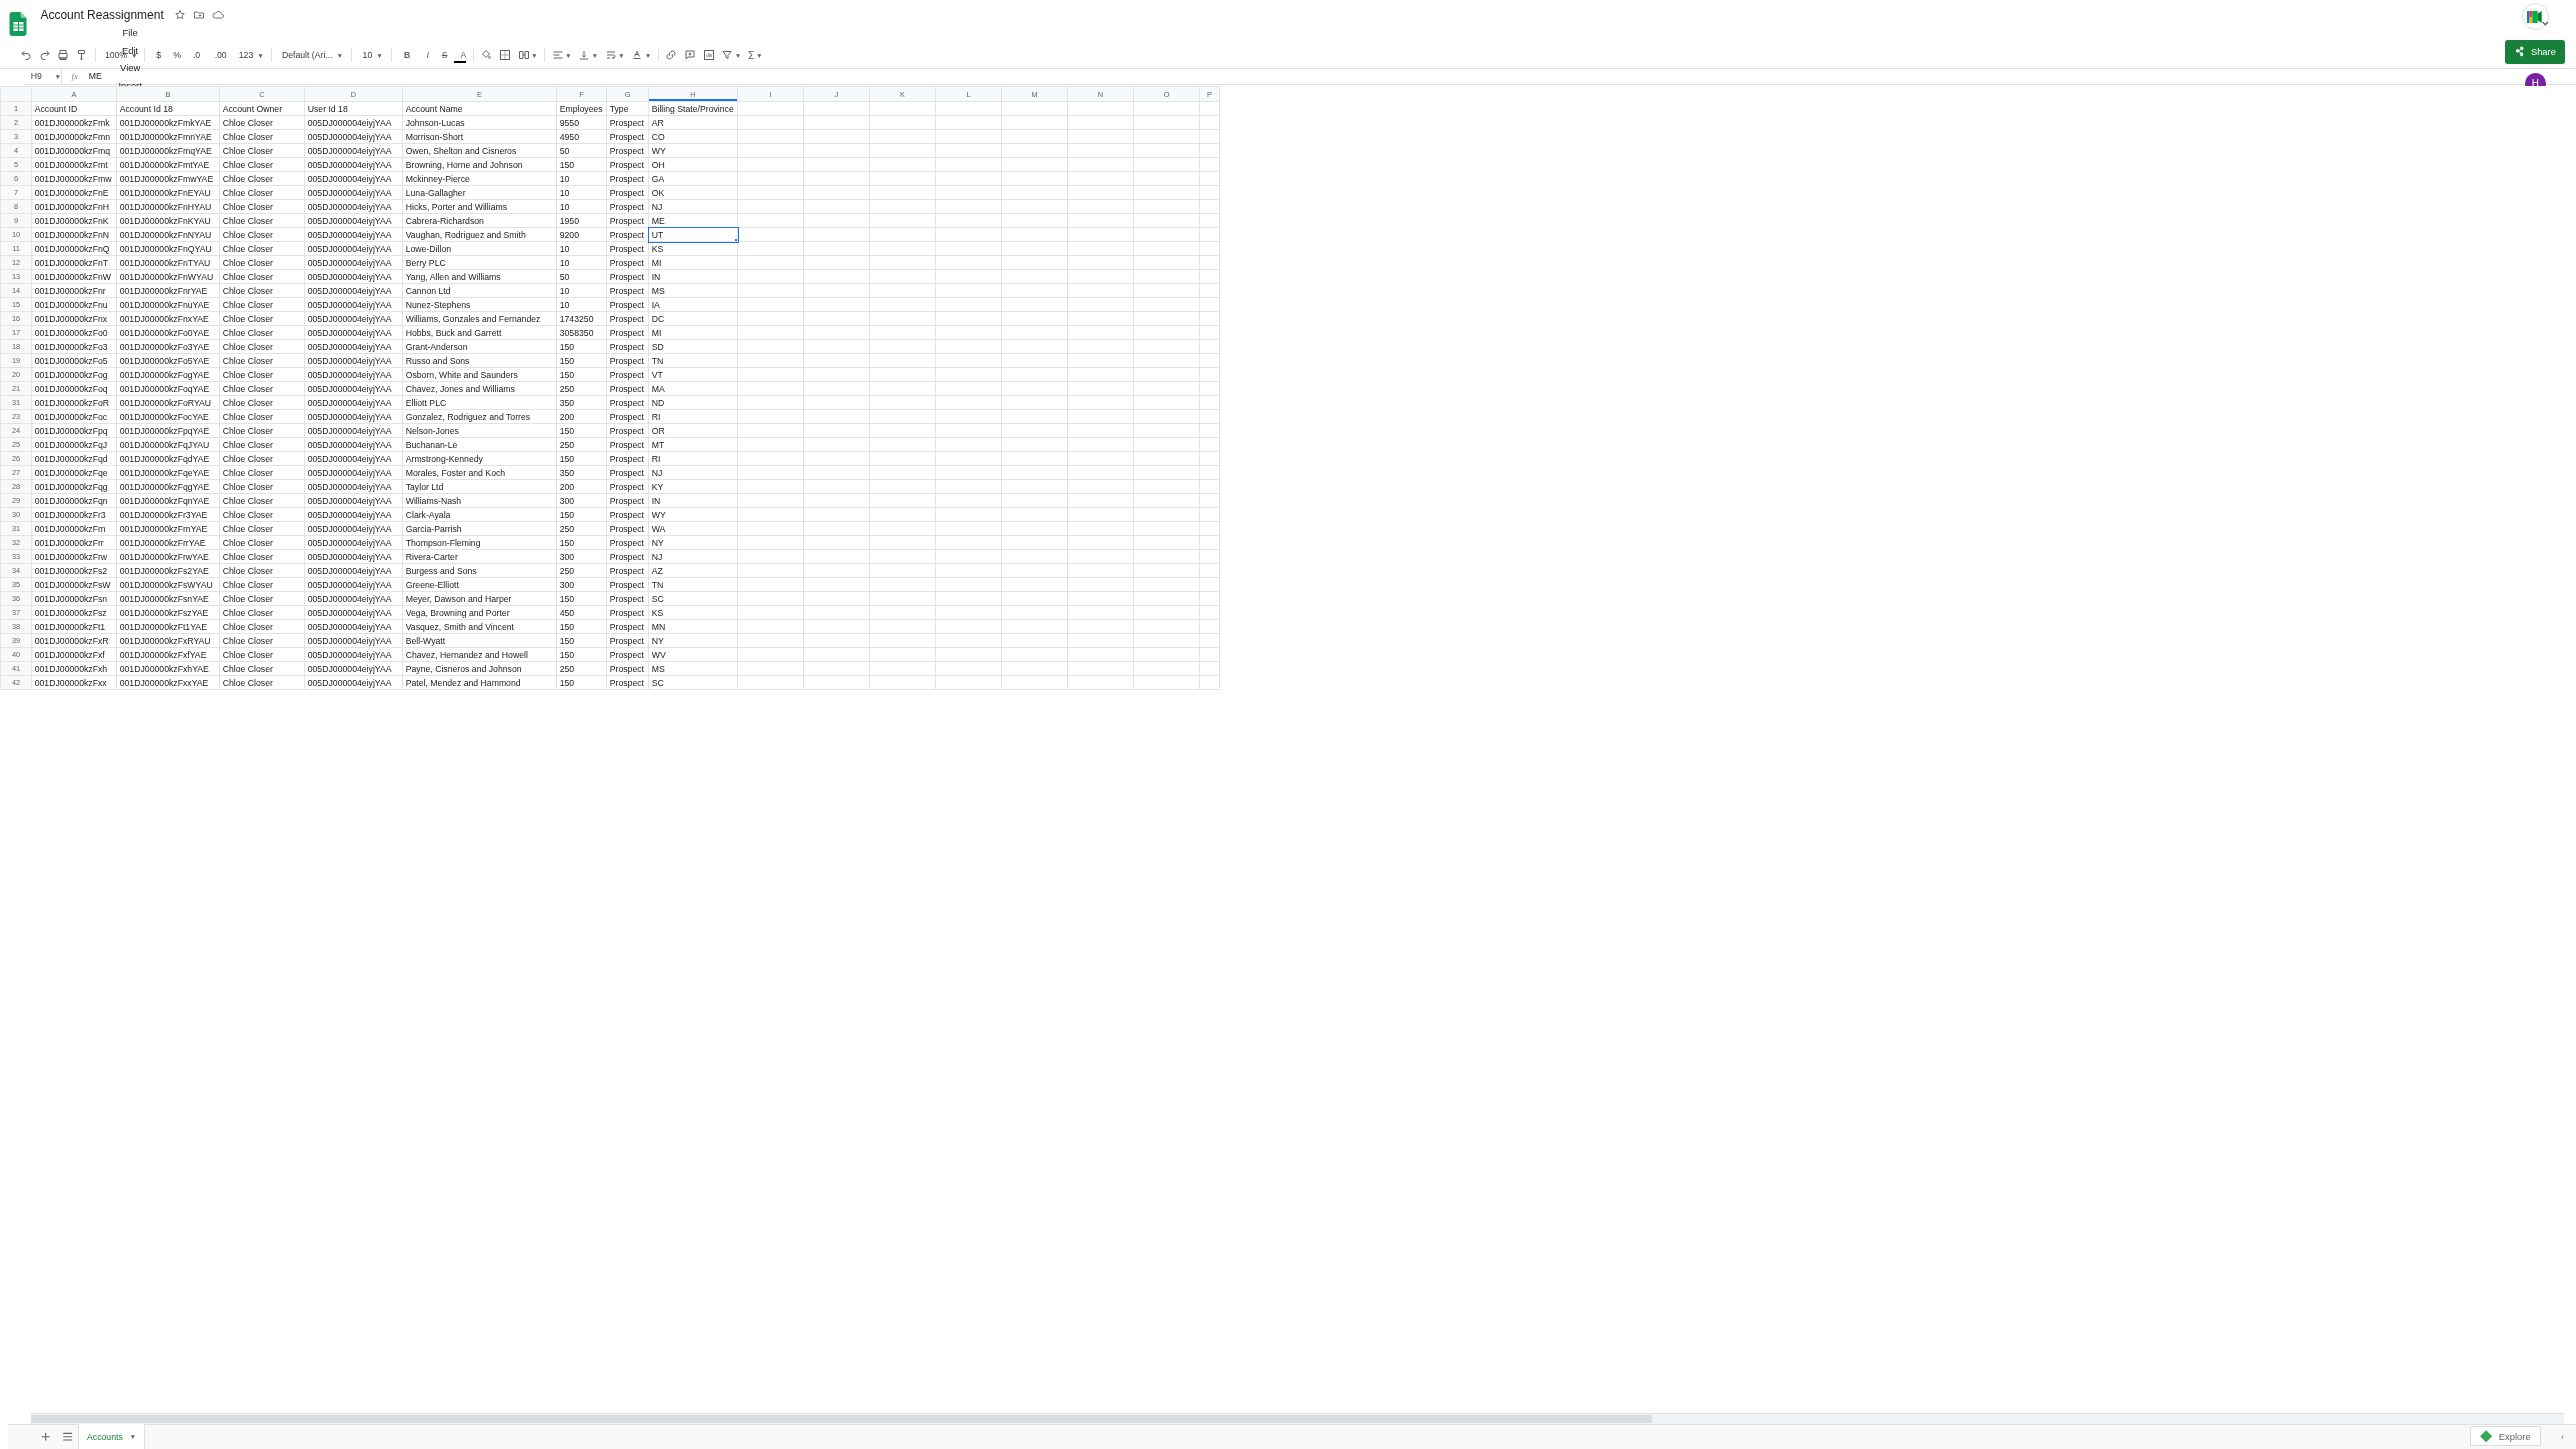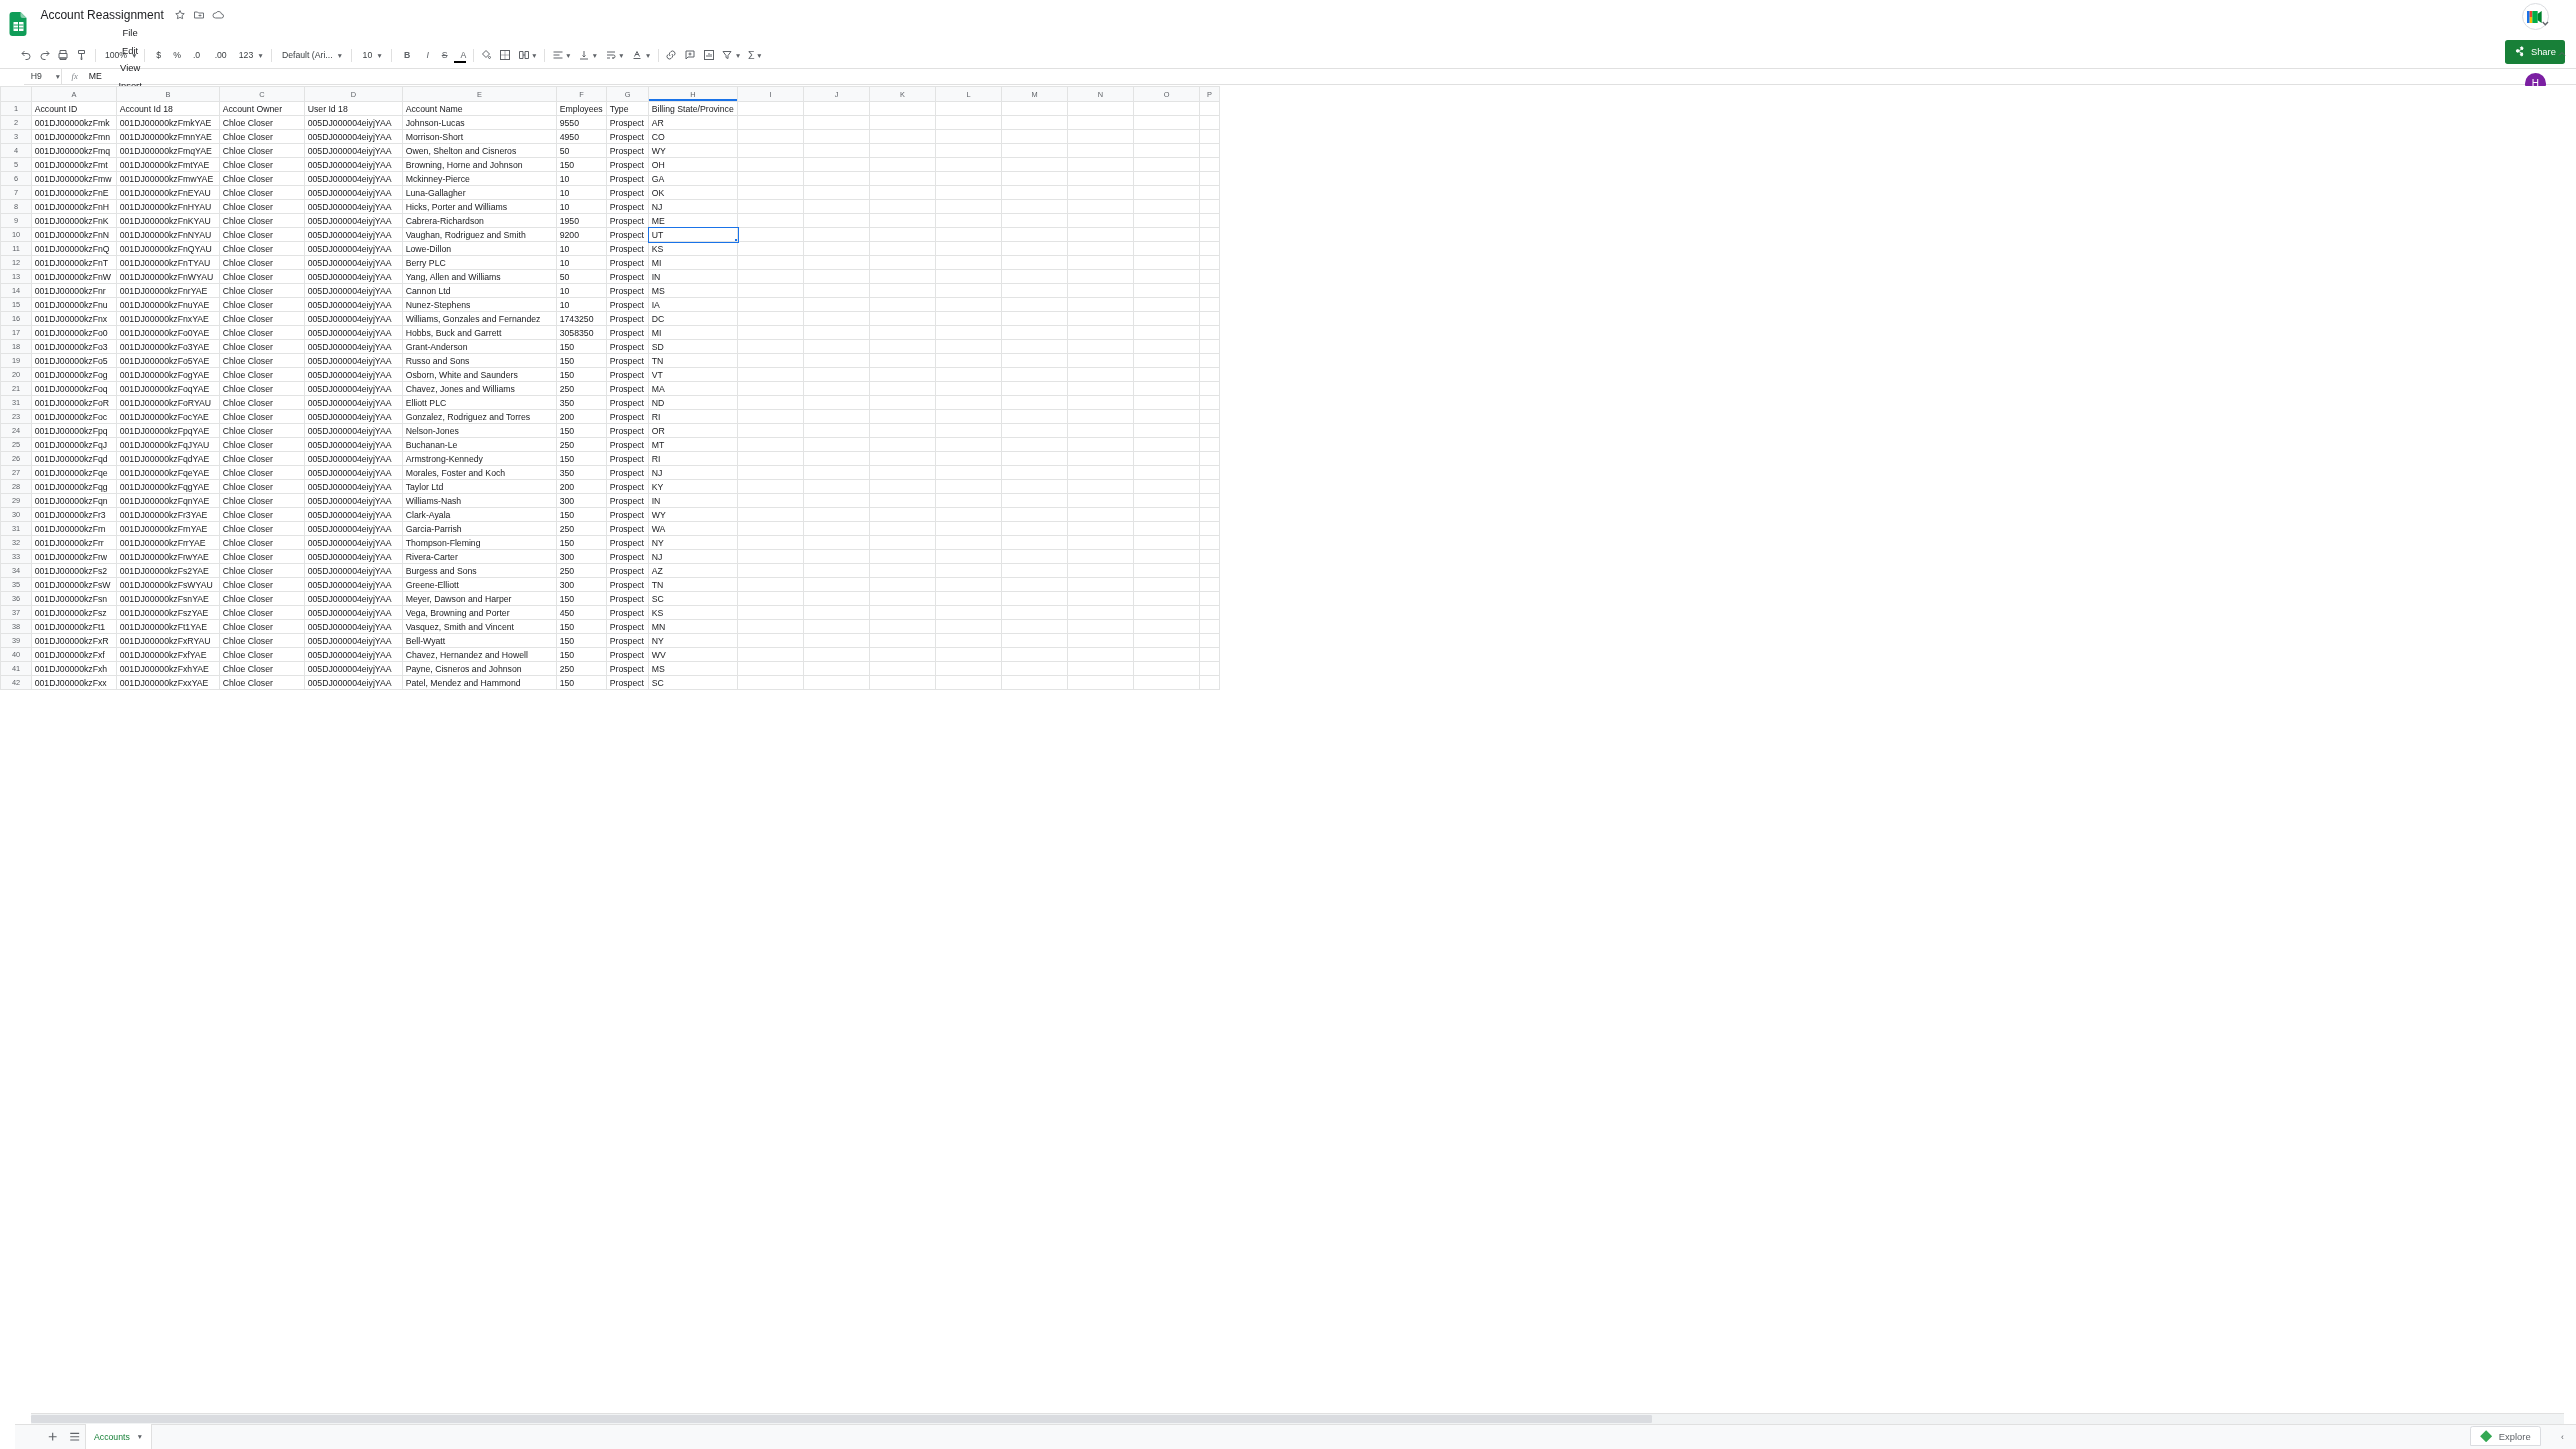--- a/index.html
+++ b/index.html
@@ -142,21 +142,21 @@
   }
   thead th.col-active { background: #e8eaed; color:#202124;}
   tbody th.row-active { background: #e8eaed; color:#202124;}
   thead th.col-active::after {
     content:""; display:block; height:2px; background: var(--blue-sel);
     position: absolute; left:0; right:0; bottom:0;
   }
   thead th { position: relative; }
   
   .sheetbar {
-    position: absolute; left:15px; right:0; bottom:0;
+    position: absolute; left:8px; right:0; bottom:0;
     height: 25.5px; background: var(--row-header-bg);
     border-top: 0.7px solid var(--border-grey);
     display:flex; align-items:center;
     padding-left: 22px;
     text-align: center;
   }
   .sheetbar .add, .sheetbar .all {
     width: 24px; height: 24px; display:flex; align-items:center; justify-content:center;
     color:#5f6368; cursor:pointer;
     position: absolute;

